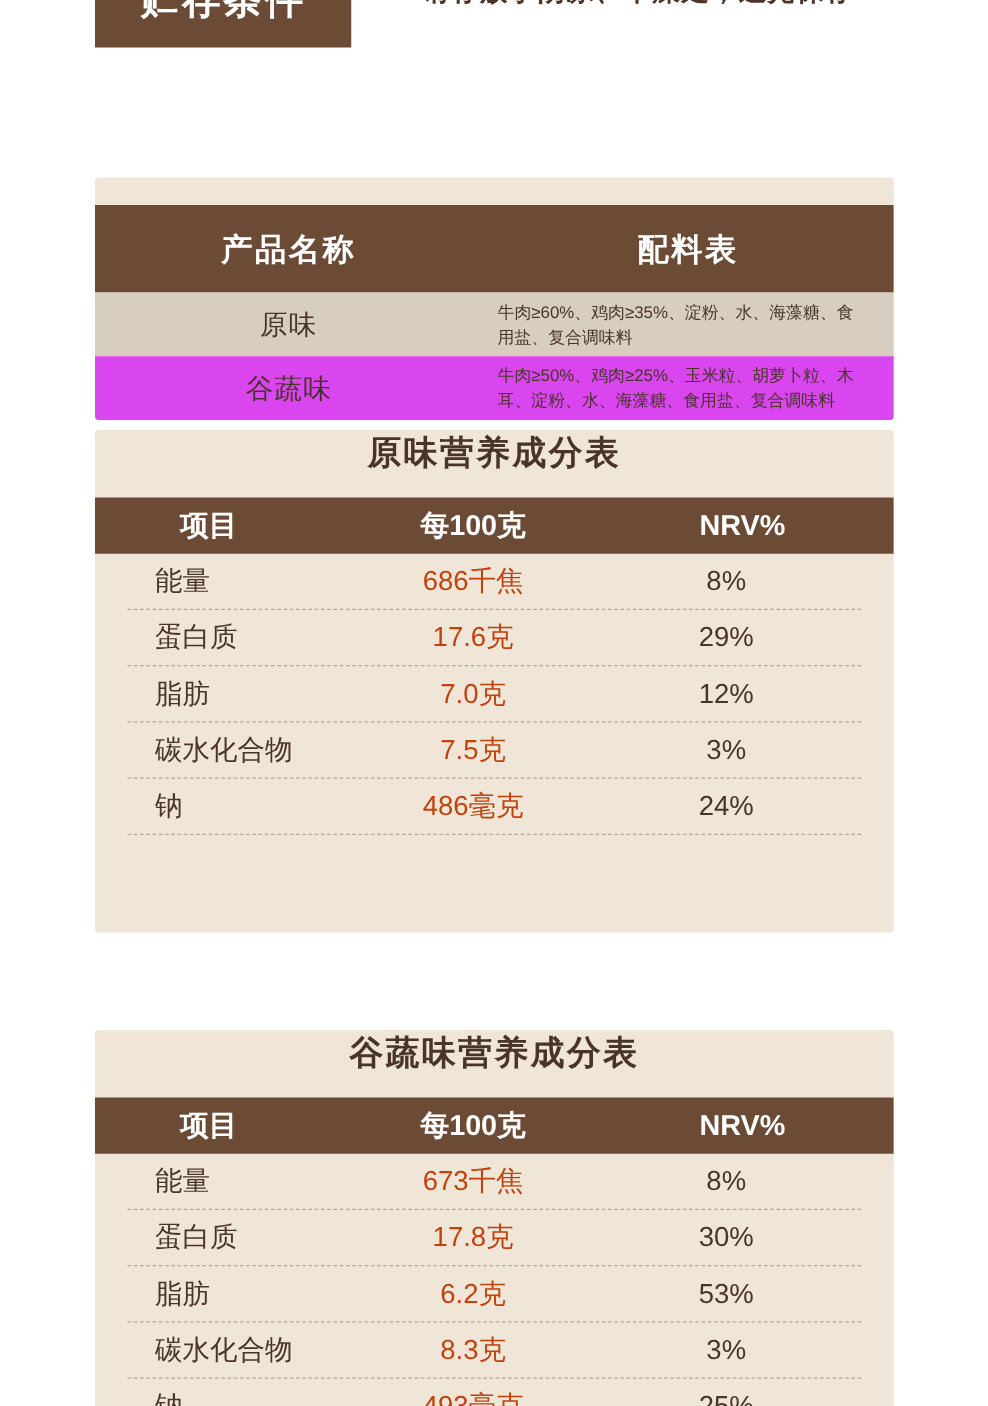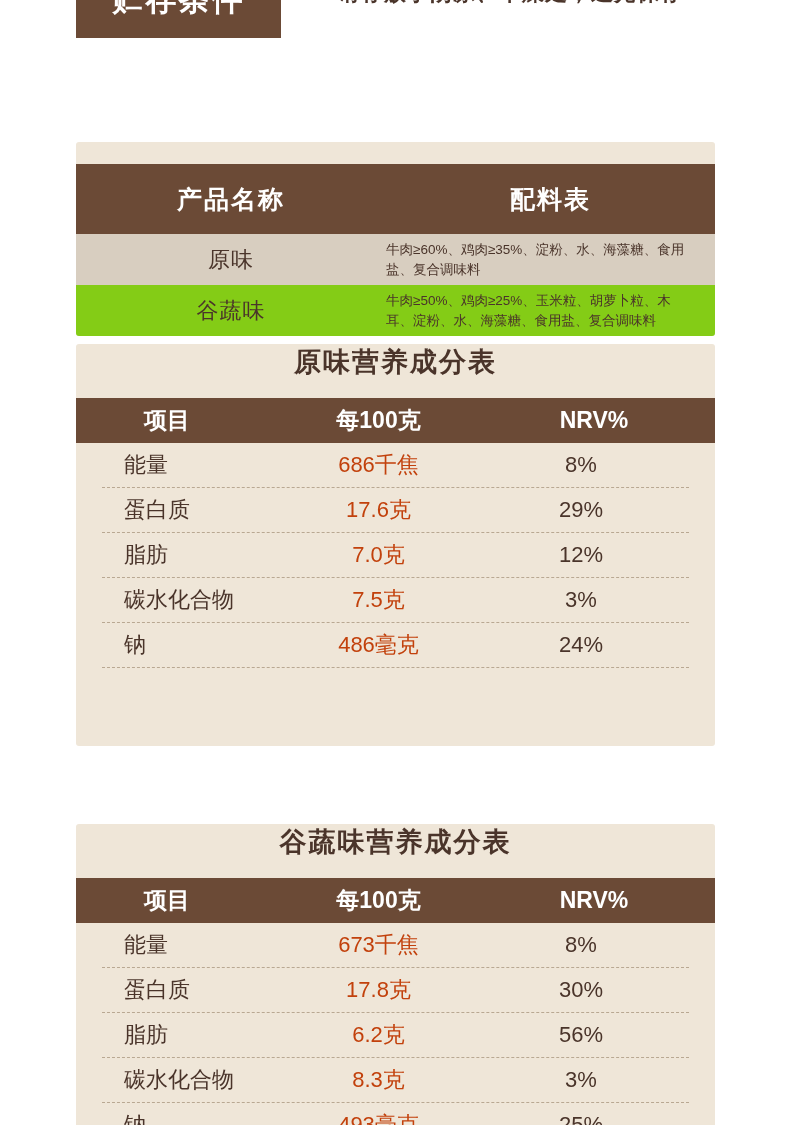--- a/index.html
+++ b/index.html
@@ -79,23 +79,24 @@
     flex: 1;
     text-align: center;
     font-size: 25px;
     font-weight: bold;
     letter-spacing: 2px;
   }
   .ing-row {
     display: flex;
     align-items: center;
     min-height: 49px;
+    gap: 12px;
   }
   .ing-row.alt { background: #d8cec0; }
-  .ing-row.plain { background: #84cc16; }
+  .ing-row.plain { background: #d946ef; }
   .ing-row .c1 {
     width: 310px;
     text-align: center;
     font-size: 22px;
     color: #4a342a;
     letter-spacing: 1px;
   }
   .ing-row .c2 {
     flex: 1;
     padding: 6px 24px 6px 0;
@@ -219,21 +220,21 @@
     <div class="n3">8%</div>
   </div>
   <div class="nutri-row">
     <div class="n1">蛋白质</div>
     <div class="n2">17.8克</div>
     <div class="n3">30%</div>
   </div>
   <div class="nutri-row">
     <div class="n1">脂肪</div>
     <div class="n2">6.2克</div>
-    <div class="n3">56%</div>
+    <div class="n3">53%</div>
   </div>
   <div class="nutri-row">
     <div class="n1">碳水化合物</div>
     <div class="n2">8.3克</div>
     <div class="n3">3%</div>
   </div>
   <div class="nutri-row">
     <div class="n1">钠</div>
     <div class="n2">493毫克</div>
     <div class="n3">25%</div>

